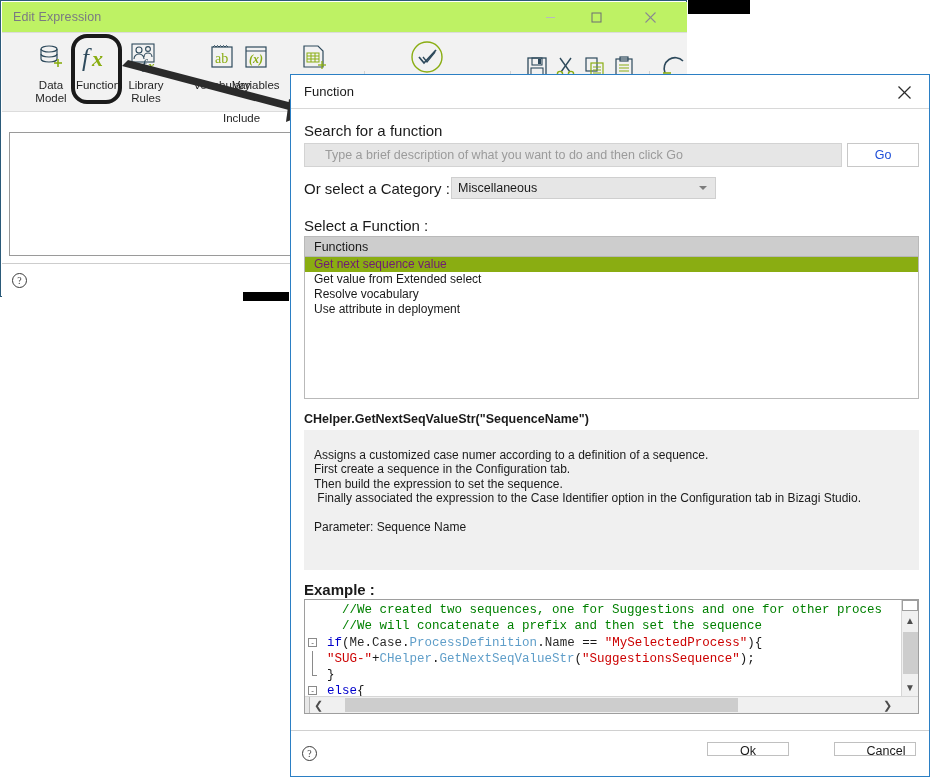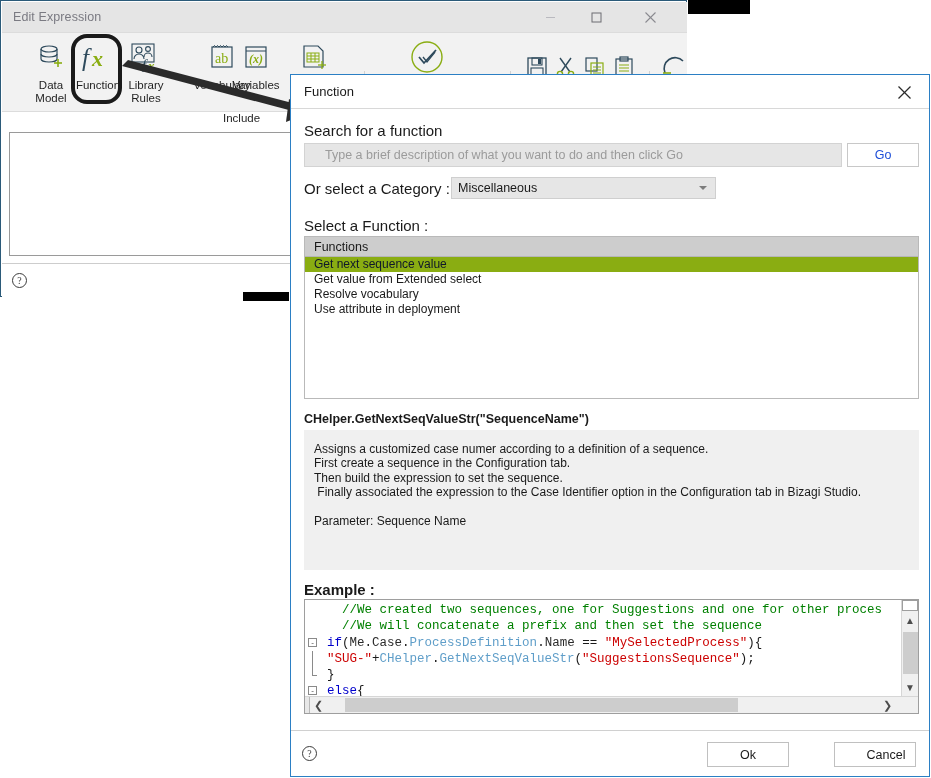--- a/index.html
+++ b/index.html
@@ -23,21 +23,21 @@
     width: 687px;
     height: 297px;
     background: #ffffff;
     border: 1px solid #2b5a79;
     box-sizing: border-box;
   }
   .bg-titlebar {
     position: absolute;
     left: 1px; top: 1px;
     width: 685px; height: 30px;
-    background: #e5e5e5;
+    background: #bef264;
     box-sizing: border-box;
   }
   .bg-title-text {
     position: absolute;
     left: 11px; top: 8px;
     font-size: 12.5px;
     color: #7a7a82;
     letter-spacing: .1px;
   }
   .win-btn {
@@ -243,37 +243,37 @@
   }
   .fn-item {
     height: 15px;
     line-height: 15px;
     padding-left: 9px;
     font-size: 12px;
     color: #1a1a1a;
   }
   .fn-item.selected {
     background: #8aad12;
-    color: #0f172a;
+    color: #701a75;
   }
 
   .sig-text {
     position: absolute;
     left: 13px; top: 337px;
     font-size: 12.5px;
     font-weight: bold;
     color: #1a1a1a;
   }
   .desc-box {
     position: absolute;
     left: 13px; top: 355px;
     width: 615px; height: 140px;
     background: #f0f0f0;
     box-sizing: border-box;
-    padding: 12px 10px;
+    padding: 18px 10px;
     font-size: 12px;
     color: #1a1a1a;
     line-height: 14.4px;
     white-space: pre-wrap;
   }
 
   .code-box {
     position: absolute;
     left: 13px; top: 524px;
     width: 615px; height: 115px;
@@ -403,21 +403,21 @@
     border-top: 1px solid #d0d0d0;
     box-sizing: border-box;
   }
   .dlg-help {
     position: absolute;
     left: 11px; top: 15px;
   }
   .dlg-btn {
     position: absolute;
     top: 11px;
-    width: 82px; height: 25px;
+    width: 82px; height: 14px;
     background: #ffffff;
     border: 1px solid #c0c0c0;
     box-sizing: border-box;
     font-family: "Liberation Sans", sans-serif;
     font-size: 12.5px;
     color: #1a1a1a;
     cursor: default;
   }
   .btn-ok { right: 140px; }
   .btn-cancel { right: 13px; padding-left: 28px; }

